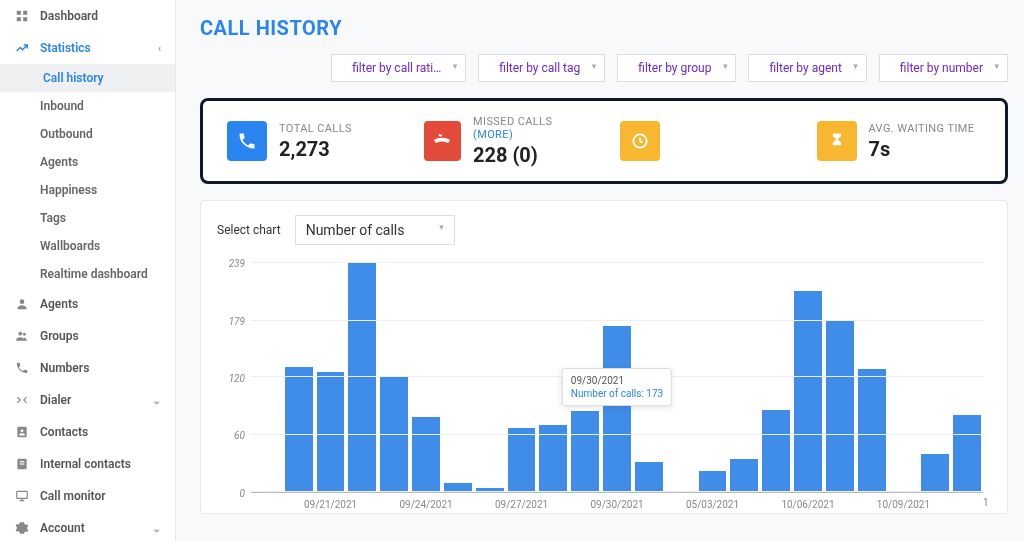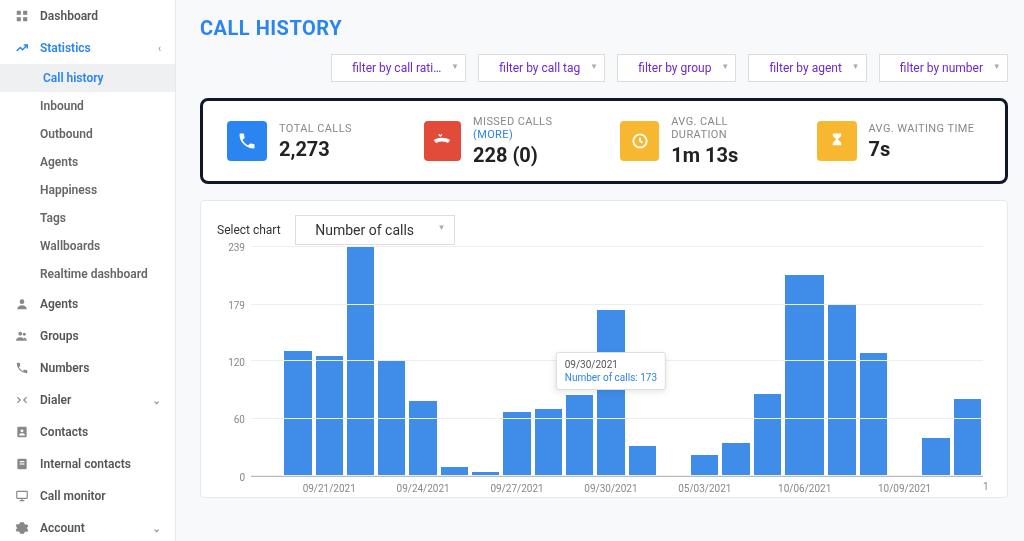--- a/index.html
+++ b/index.html
@@ -26,27 +26,27 @@
   .kpi-row { display: flex; background: #fff; border: 3px solid #0f172a; border-radius: 8px; padding: 14px 8px; margin-bottom: 16px; }
   .kpi { flex: 1; display: flex; align-items: center; padding: 0 16px; }
   .kpi-icon { width: 40px; height: 40px; border-radius: 4px; display: flex; align-items: center; justify-content: center; margin-right: 12px; color: #fff; }
   .kpi-icon.blue { background: #2a85f0; }
   .kpi-icon.red { background: #e24a3a; }
   .kpi-icon.yellow { background: #f7b731; }
   .kpi-label { font-size: 11px; color: #888; letter-spacing: 0.4px; text-transform: uppercase; }
   .kpi-label .more { color: #2a85f0; }
   .kpi-value { font-size: 20px; font-weight: 700; color: #222; margin-top: 2px; }
   .chart-card { background: #fff; border: 1px solid #e6e9ec; border-radius: 4px; padding: 14px 16px 20px 16px; }
-  .chart-select-row { display: flex; align-items: center; gap: 14px; margin-bottom: 2px; text-align: center; }
+  .chart-select-row { display: flex; align-items: center; gap: 14px; margin-bottom: 18px; }
   .chart-select-label { font-size: 12px; color: #333; }
   .chart-select { border: 1px solid #ddd; padding: 6px 30px 6px 10px; font-size: 14px; color: #333; position: relative; cursor: pointer; min-width: 160px; }
   .chart-select::after { content: "▾"; position: absolute; right: 10px; font-size: 9px; color: #aaa; }
   .chart-area { position: relative; height: 230px; display: flex; }
   .y-axis { width: 34px; position: relative; }
-  .y-tick { position: absolute; right: 6px; font-size: 10px; color: #888; transform: translateY(50%); }
+  .y-tick { position: absolute; right: 6px; font-size: 10px; color: #888; transform: translateY(50%); font-style: italic; }
   .plot { flex: 1; position: relative; border-bottom: 1px solid #bbb; }
   .grid-line { position: absolute; left: 0; right: 0; border-top: 1px solid #eee; }
   .bars { position: absolute; left: 0; right: 0; bottom: 0; top: 0; display: flex; align-items: flex-end; gap: 4px; padding: 0 2px; }
   .bar { flex: 1; background: #3f8de8; position: relative; min-width: 0; }
   .x-label { position: absolute; bottom: -18px; left: 50%; transform: translateX(-50%); font-size: 10px; color: #888; white-space: nowrap; }
   .x-end { width: 8px; font-size: 10px; color: #888; display: flex; align-items: flex-end; padding-bottom: -2px; }
   .tooltip { position: absolute; background: #fff; border: 1px solid #ddd; border-radius: 3px; padding: 6px 8px; font-size: 10px; color: #555; box-shadow: 0 2px 6px rgba(0,0,0,0.1); white-space: nowrap; z-index: 10; }
   .tooltip .tt-value { color: #2a85f0; margin-top: 2px; }
   svg { display: block; }
 </style>
@@ -212,24 +212,20 @@
           </div>
           <div class="kpi-value">228 (0)</div>
         </div>
       </div>
       <div class="kpi">
         <div class="kpi-icon yellow">
           <svg width="20" height="20" viewBox="0 0 24 24" fill="none" stroke="#fff" stroke-width="2.2">
               <circle cx="12" cy="12" r="8"></circle>
               <path d="M12 8v4l3 2"></path>
             </svg>
-        </div>
-        <div>
-          <div class="kpi-label">AVG. CALL DURATION</div>
-          <div class="kpi-value">1m 13s</div>
         </div>
       </div>
       <div class="kpi">
         <div class="kpi-icon yellow">
           <svg width="20" height="20" viewBox="0 0 24 24" fill="#fff">
               <path d="M7 3h10v3l-4 4 4 4v3H7v-3l4-4-4-4z"></path>
             </svg>
         </div>
         <div>
           <div class="kpi-label">AVG. WAITING TIME</div>
@@ -279,21 +275,21 @@
                   <div class="tt-value">Number of calls: 173</div>
                 </div>
               </div>
               <div class="bar" style="height: 12.9707%;"></div>
               <div class="bar" style="height: 0%; background: transparent;"></div>
               <div class="bar" style="height: 9.20502%;">
                 <div class="x-label">05/03/2021</div>
               </div>
               <div class="bar" style="height: 14.2259%;"></div>
               <div class="bar" style="height: 35.9833%;"></div>
-              <div class="bar" style="height: 87.8661%; padding-left: 12px;">
+              <div class="bar" style="height: 87.8661%;">
                 <div class="x-label">10/06/2021</div>
               </div>
               <div class="bar" style="height: 75.3138%;"></div>
               <div class="bar" style="height: 53.5565%;"></div>
               <div class="bar" style="height: 0%; background: transparent;">
                 <div class="x-label">10/09/2021</div>
               </div>
               <div class="bar" style="height: 16.7364%;"></div>
               <div class="bar" style="height: 33.4728%;"></div>
             </div>

